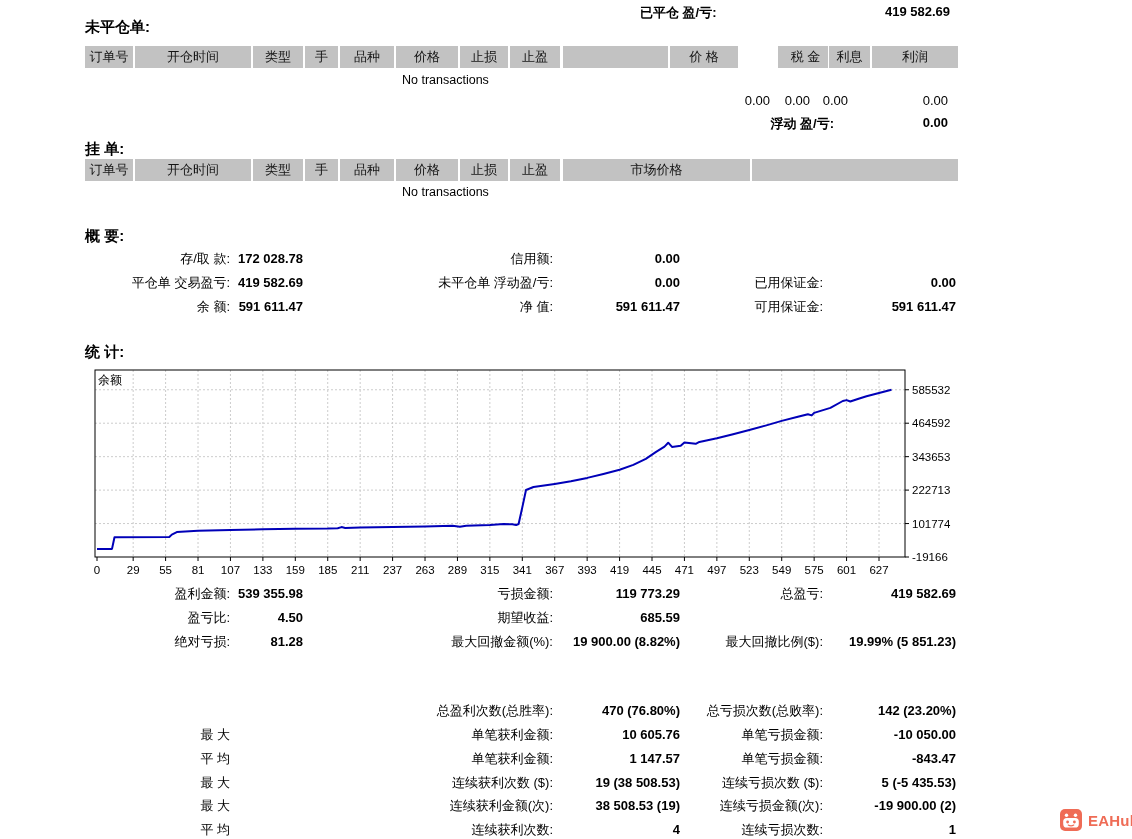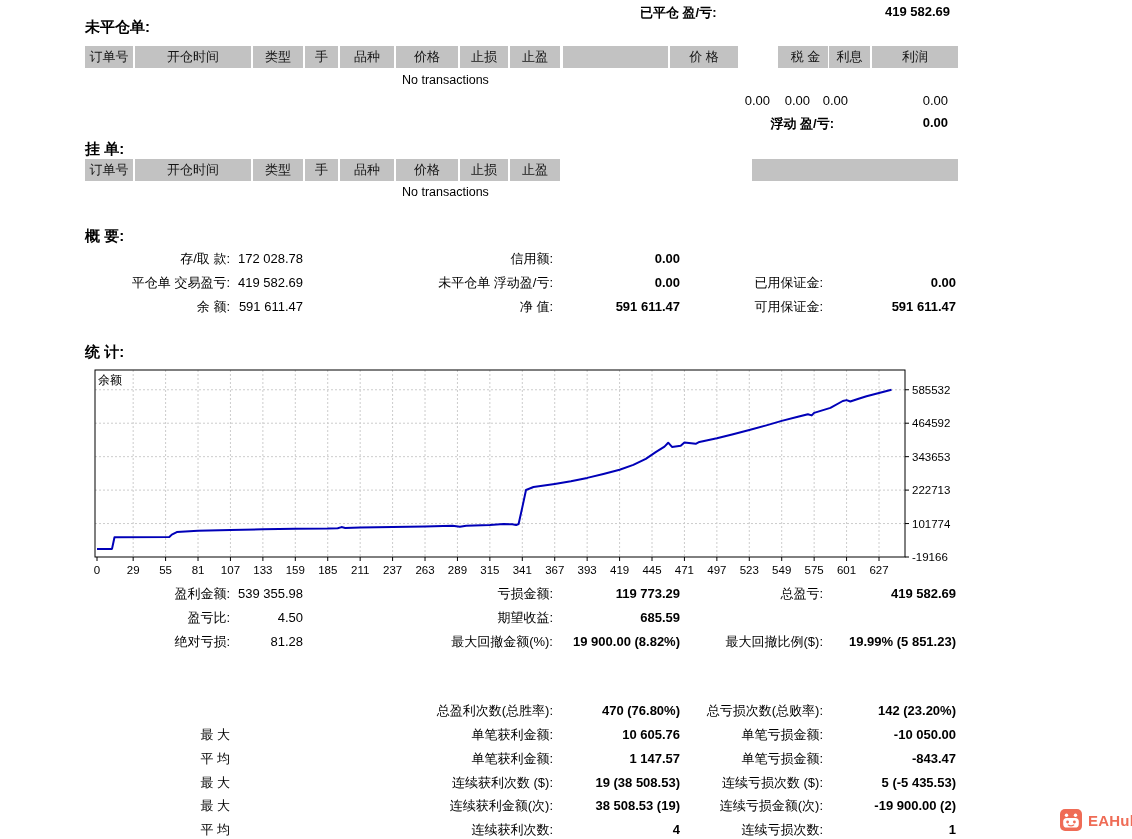--- a/index.html
+++ b/index.html
@@ -7,21 +7,21 @@
         font-family:"Liberation Sans","DejaVu Sans",sans-serif;font-size:13px;color:#000;}
   .abs{position:absolute;}
   .b{font-weight:bold;}
   .sect{position:absolute;font-weight:bold;font-size:15px;color:#000;}
   .hrow{position:absolute;left:85px;width:873px;height:22px;}
   .hcell{position:absolute;top:0;height:22px;background:#c2c2c2;text-align:center;
          line-height:22px;font-size:13px;color:#141414;overflow:hidden;white-space:nowrap;}
   .notrans{position:absolute;font-size:12.5px;color:#000;}
   .srow{position:absolute;left:0;width:1013px;height:18px;line-height:18px;}
   .c1l{position:absolute;left:40px;width:190px;text-align:right;white-space:nowrap;}
-  .c1v{position:absolute;left:183px;width:120px;text-align:right;font-weight:normal;white-space:nowrap;}
+  .c1v{position:absolute;left:183px;width:120px;text-align:right;font-weight:bold;white-space:nowrap;}
   .c2l{position:absolute;left:350px;width:203px;text-align:right;white-space:nowrap;}
   .c2v{position:absolute;left:545px;width:135px;text-align:right;font-weight:bold;white-space:nowrap;}
   .c3l{position:absolute;left:640px;width:183px;text-align:right;white-space:nowrap;}
   .c3v{position:absolute;left:818px;width:138px;text-align:right;font-weight:bold;white-space:nowrap;}
   .num{position:absolute;width:52px;text-align:right;}
   #chart-svg text{font-family:"Liberation Sans","DejaVu Sans",sans-serif;}
   .logo{position:absolute;left:1060px;top:808px;height:24px;display:flex;align-items:center;}
   .logo-text{margin-left:6px;font-weight:bold;font-size:15px;letter-spacing:.2px;}
 </style>
 </head>
@@ -64,20 +64,21 @@
 
   <div class="hrow" style="top:159px">
     <div class="hcell" style="left:0;width:48px">订单号</div>
     <div class="hcell" style="left:50px;width:116px">开仓时间</div>
     <div class="hcell" style="left:168px;width:50px">类型</div>
     <div class="hcell" style="left:220px;width:33px">手</div>
     <div class="hcell" style="left:255px;width:54px">品种</div>
     <div class="hcell" style="left:311px;width:62px">价格</div>
     <div class="hcell" style="left:375px;width:48px">止损</div>
     <div class="hcell" style="left:425px;width:50px">止盈</div>
+    <div class="hcell" style="left:478px;width:187px">市场价格</div>
     <div class="hcell" style="left:667px;width:206px"></div>
   </div>
   <span class="notrans" style="left:402px;top:185px">No transactions</span>
 
   <span class="sect" style="left:85px;top:227px">概 要:</span>
 
   <div class="srow" style="top:250px">
     <span class="c1l">存/取 款:</span>
     <span class="c1v">172 028.78</span>
     <span class="c2l">信用额:</span>

